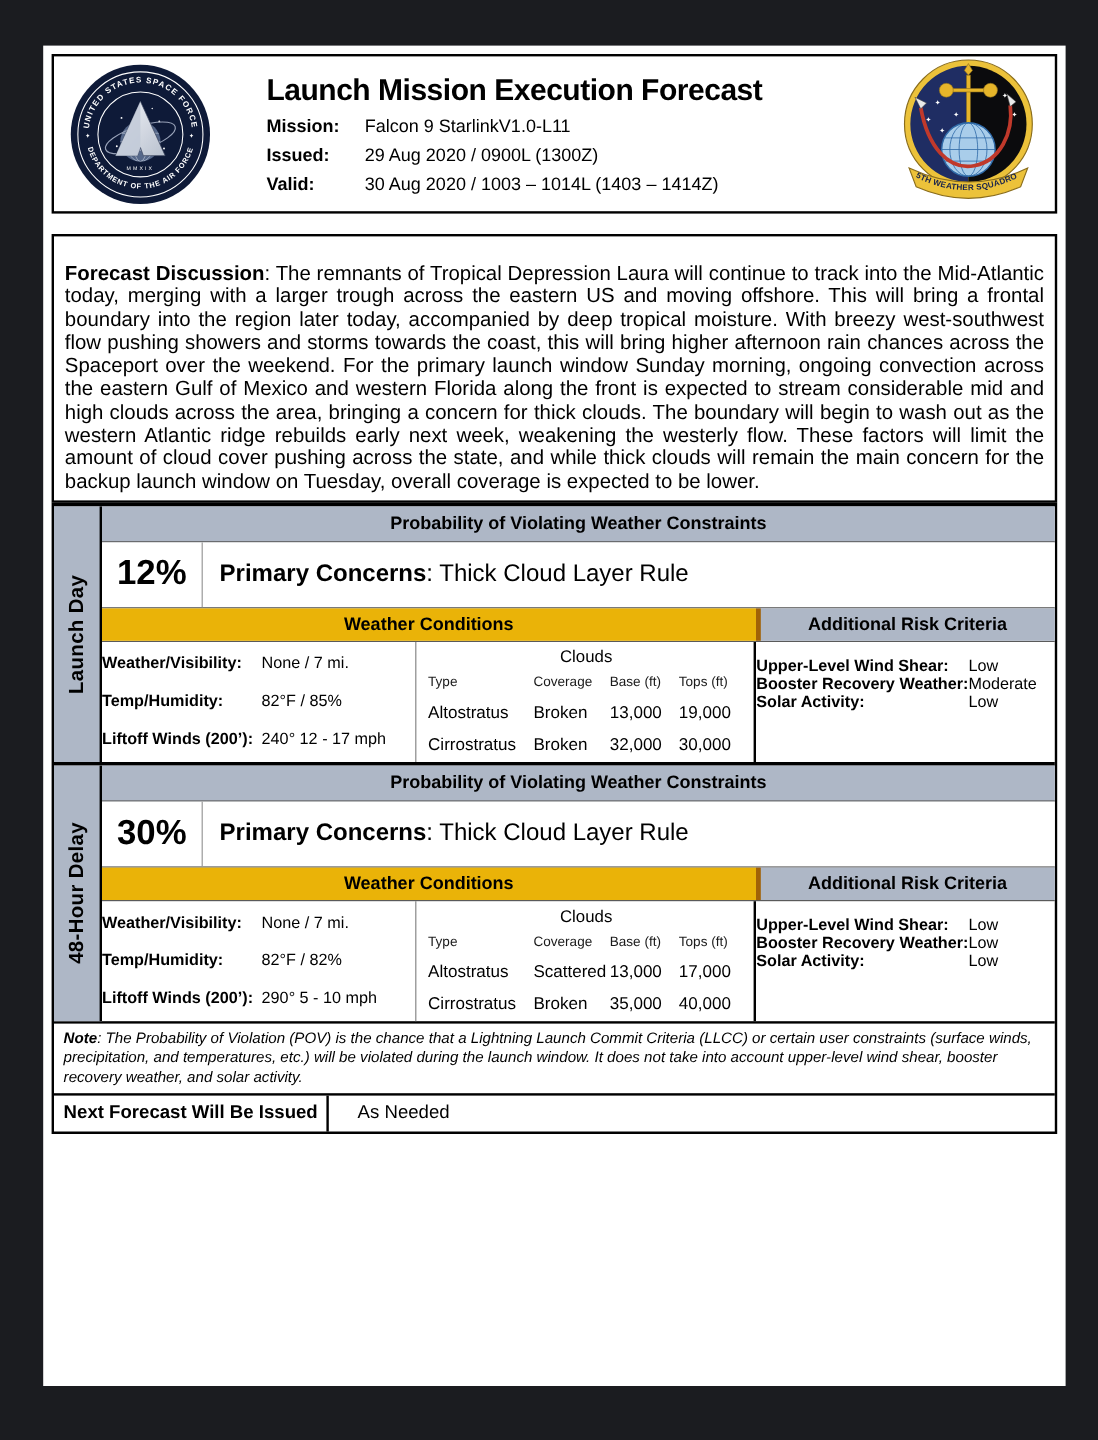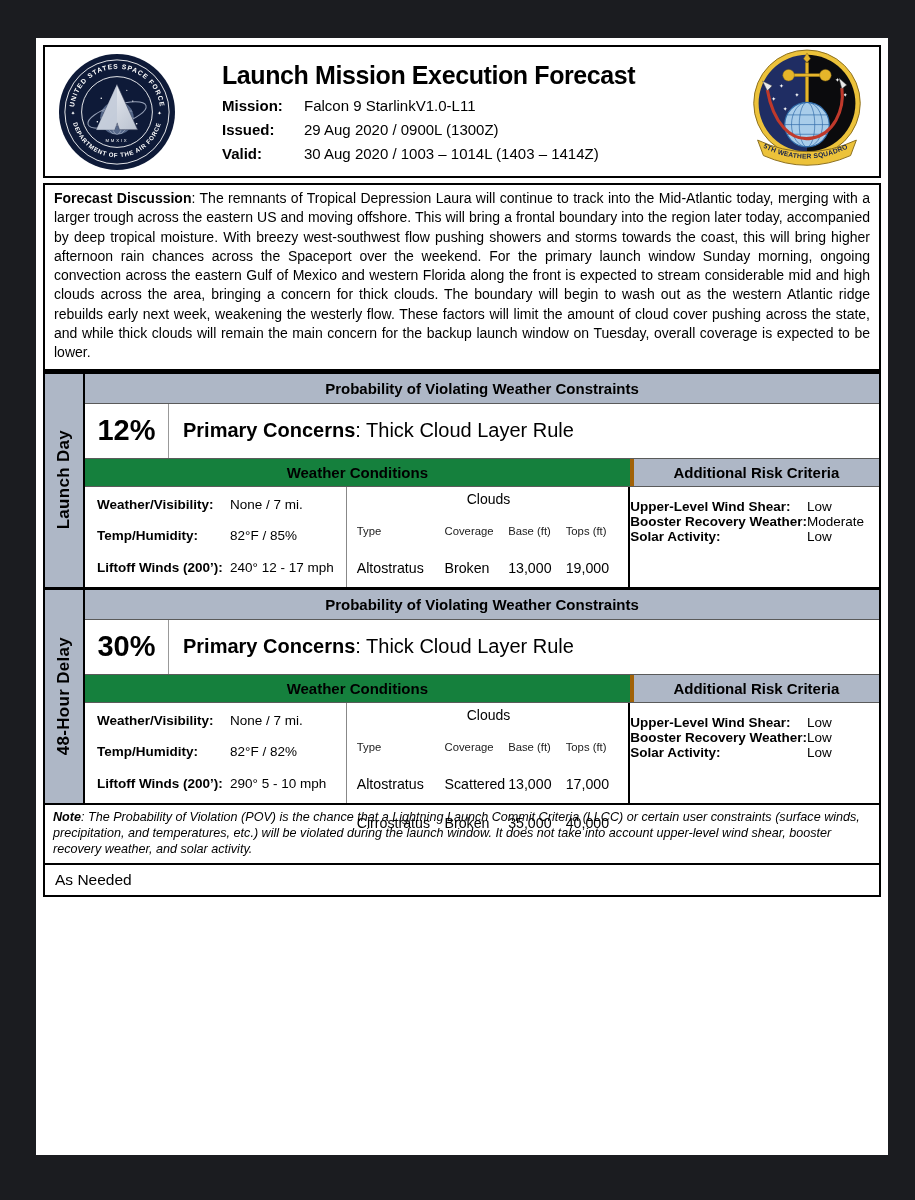--- a/index.html
+++ b/index.html
@@ -14,56 +14,56 @@
   }
   
   .hdr{border:2px solid #000;height:133px;display:flex;align-items:center;position:relative;box-sizing:border-box}
   .seal-wrap{margin-left:13px;flex:0 0 auto;line-height:0}
   .hdr-info{margin-left:46px}
   .title{font-size:25px;font-weight:bold;letter-spacing:-0.4px;margin-bottom:0;white-space:nowrap}
   .meta-row{display:flex;font-size:15px;margin-top:7px}
   .meta-label{font-weight:bold;width:82px;flex:0 0 auto}
   .patch-wrap{position:absolute;right:11px;top:50%;transform:translateY(-50%);line-height:0}
   
-  .disc{border:2px solid #000;margin-top:5px;padding:4px 9px 6px;font-size:14px;line-height:19.3px;text-align:justify}
+  .disc{border:2px solid #000;margin-top:17px;padding:21px 9px 6px;font-size:17px;line-height:19.3px;text-align:justify}
   .disc .lead{font-weight:bold}
   
   .doc-table{border:2px solid #000;border-top-width:3px}
   .section{display:flex}
   .section.second{border-top:3px solid #000}
   .side{width:38px;flex:0 0 auto;background:#aeb7c6;border-right:2px solid #000;display:flex;align-items:center;justify-content:center}
   .side span{writing-mode:vertical-rl;transform:rotate(180deg);font-weight:bold;font-size:17px;white-space:nowrap;letter-spacing:.3px}
   .sec-body{flex:1;display:flex;flex-direction:column;min-width:0}
   .pov-hdr{background:#aeb7c6;text-align:center;font-weight:bold;font-size:15px;padding:6px 0;border-bottom:1px solid #5a5a5a}
   .pov-row{display:flex;height:54px;border-bottom:1px solid #5a5a5a;background:#fff}
   .pov-val{width:83px;flex:0 0 auto;display:flex;align-items:center;justify-content:center;font-size:29px;font-weight:bold;border-right:1px solid #999}
   .pov-concern{flex:1;display:flex;align-items:center;padding-left:14px;font-size:20px;white-space:nowrap}
   .pov-concern .cl{font-weight:bold}
   .sub-hdrs{display:flex;border-bottom:1px solid #5a5a5a}
-  .wc-h{width:68.6%;box-sizing:border-box;background:#15803d;text-align:center;font-weight:bold;font-size:15px;padding:5px 0}
+  .wc-h{width:68.6%;box-sizing:border-box;background:#eab308;text-align:center;font-weight:bold;font-size:15px;padding:5px 0}
   .arc-h{flex:1;background:#aeb7c6;text-align:center;font-weight:bold;font-size:15px;padding:5px 0;border-left:4px solid #a16207}
   .content-row{display:flex;height:100px}
   .wc-body{width:68.6%;box-sizing:border-box;display:flex}
-  .weather-col{width:48%;box-sizing:border-box;padding:10px 0 12px 12px;display:flex;flex-direction:column;justify-content:space-between}
+  .weather-col{width:48%;box-sizing:border-box;padding:10px 0 12px 0;display:flex;flex-direction:column;justify-content:space-between}
   .w-row{display:flex;font-size:13.5px;white-space:nowrap}
   .w-label{font-weight:bold;width:133px;flex:0 0 auto}
   .clouds-col{flex:1;border-left:1px solid #888;padding:4px 8px 10px 10px;display:flex;flex-direction:column}
   .clouds-title{text-align:center;font-weight:normal;font-size:14px}
-  .clouds-grid{display:grid;grid-template-columns:1.45fr 1.05fr .95fr .9fr;font-size:14.2px;row-gap:23px;margin-top:18px}
+  .clouds-grid{display:grid;grid-template-columns:1.45fr 1.05fr .95fr .9fr;font-size:14.2px;row-gap:11px;margin-top:8px}
   .cl-h{font-size:11.3px;color:#1a1a1a}
   .arc-body{flex:1;border-left:2px solid #000;padding:12px 6px 14px 0;display:flex;flex-direction:column;justify-content:flex-start}
   .r-row{display:flex;font-size:13.5px;white-space:nowrap}
   .r-label{flex:1;font-weight:bold}
   .r-val{width:66px;flex:0 0 auto}
   
   .note{border-top:2px solid #000;padding:4px 8px 5px;font-size:12.6px;line-height:16.3px;font-style:italic}
   .note .nl{font-weight:bold}
   .next{border-top:2px solid #000;display:flex;height:30px;font-size:15.5px}
   .next-l{width:229px;flex:0 0 auto;box-sizing:border-box;font-weight:bold;display:flex;align-items:center;padding-left:8px;border-right:2px solid #000}
-  .next-v{display:flex;align-items:center;padding-left:10px}
+  .next-v{display:flex;align-items:center;padding-left:24px}
 </style>
 </head>
 <body>
 
 <div class="page">
 
   <div class="hdr">
     <div class="seal-wrap">
       <svg width="118" height="118" viewBox="0 0 120 120">
         <defs>
@@ -313,17 +313,18 @@
                 <span class="r-val">Low</span>
               </div>
           </div>
         </div>
       </div>
     </div>
 
     <div class="note"><span class="nl">Note</span><span>: The Probability of Violation (POV) is the chance that a Lightning Launch Commit Criteria (LLCC) or certain user constraints (surface winds, precipitation, and temperatures, etc.) will be violated during the launch window. It does not take into account upper-level wind shear, booster recovery weather, and solar activity.</span></div>
 
     <div class="next">
+      <div class="next-l">Next Forecast Will Be Issued</div>
       <div class="next-v">As Needed</div>
     </div>
 
   </div>
 </div>
 
 </body></html>

